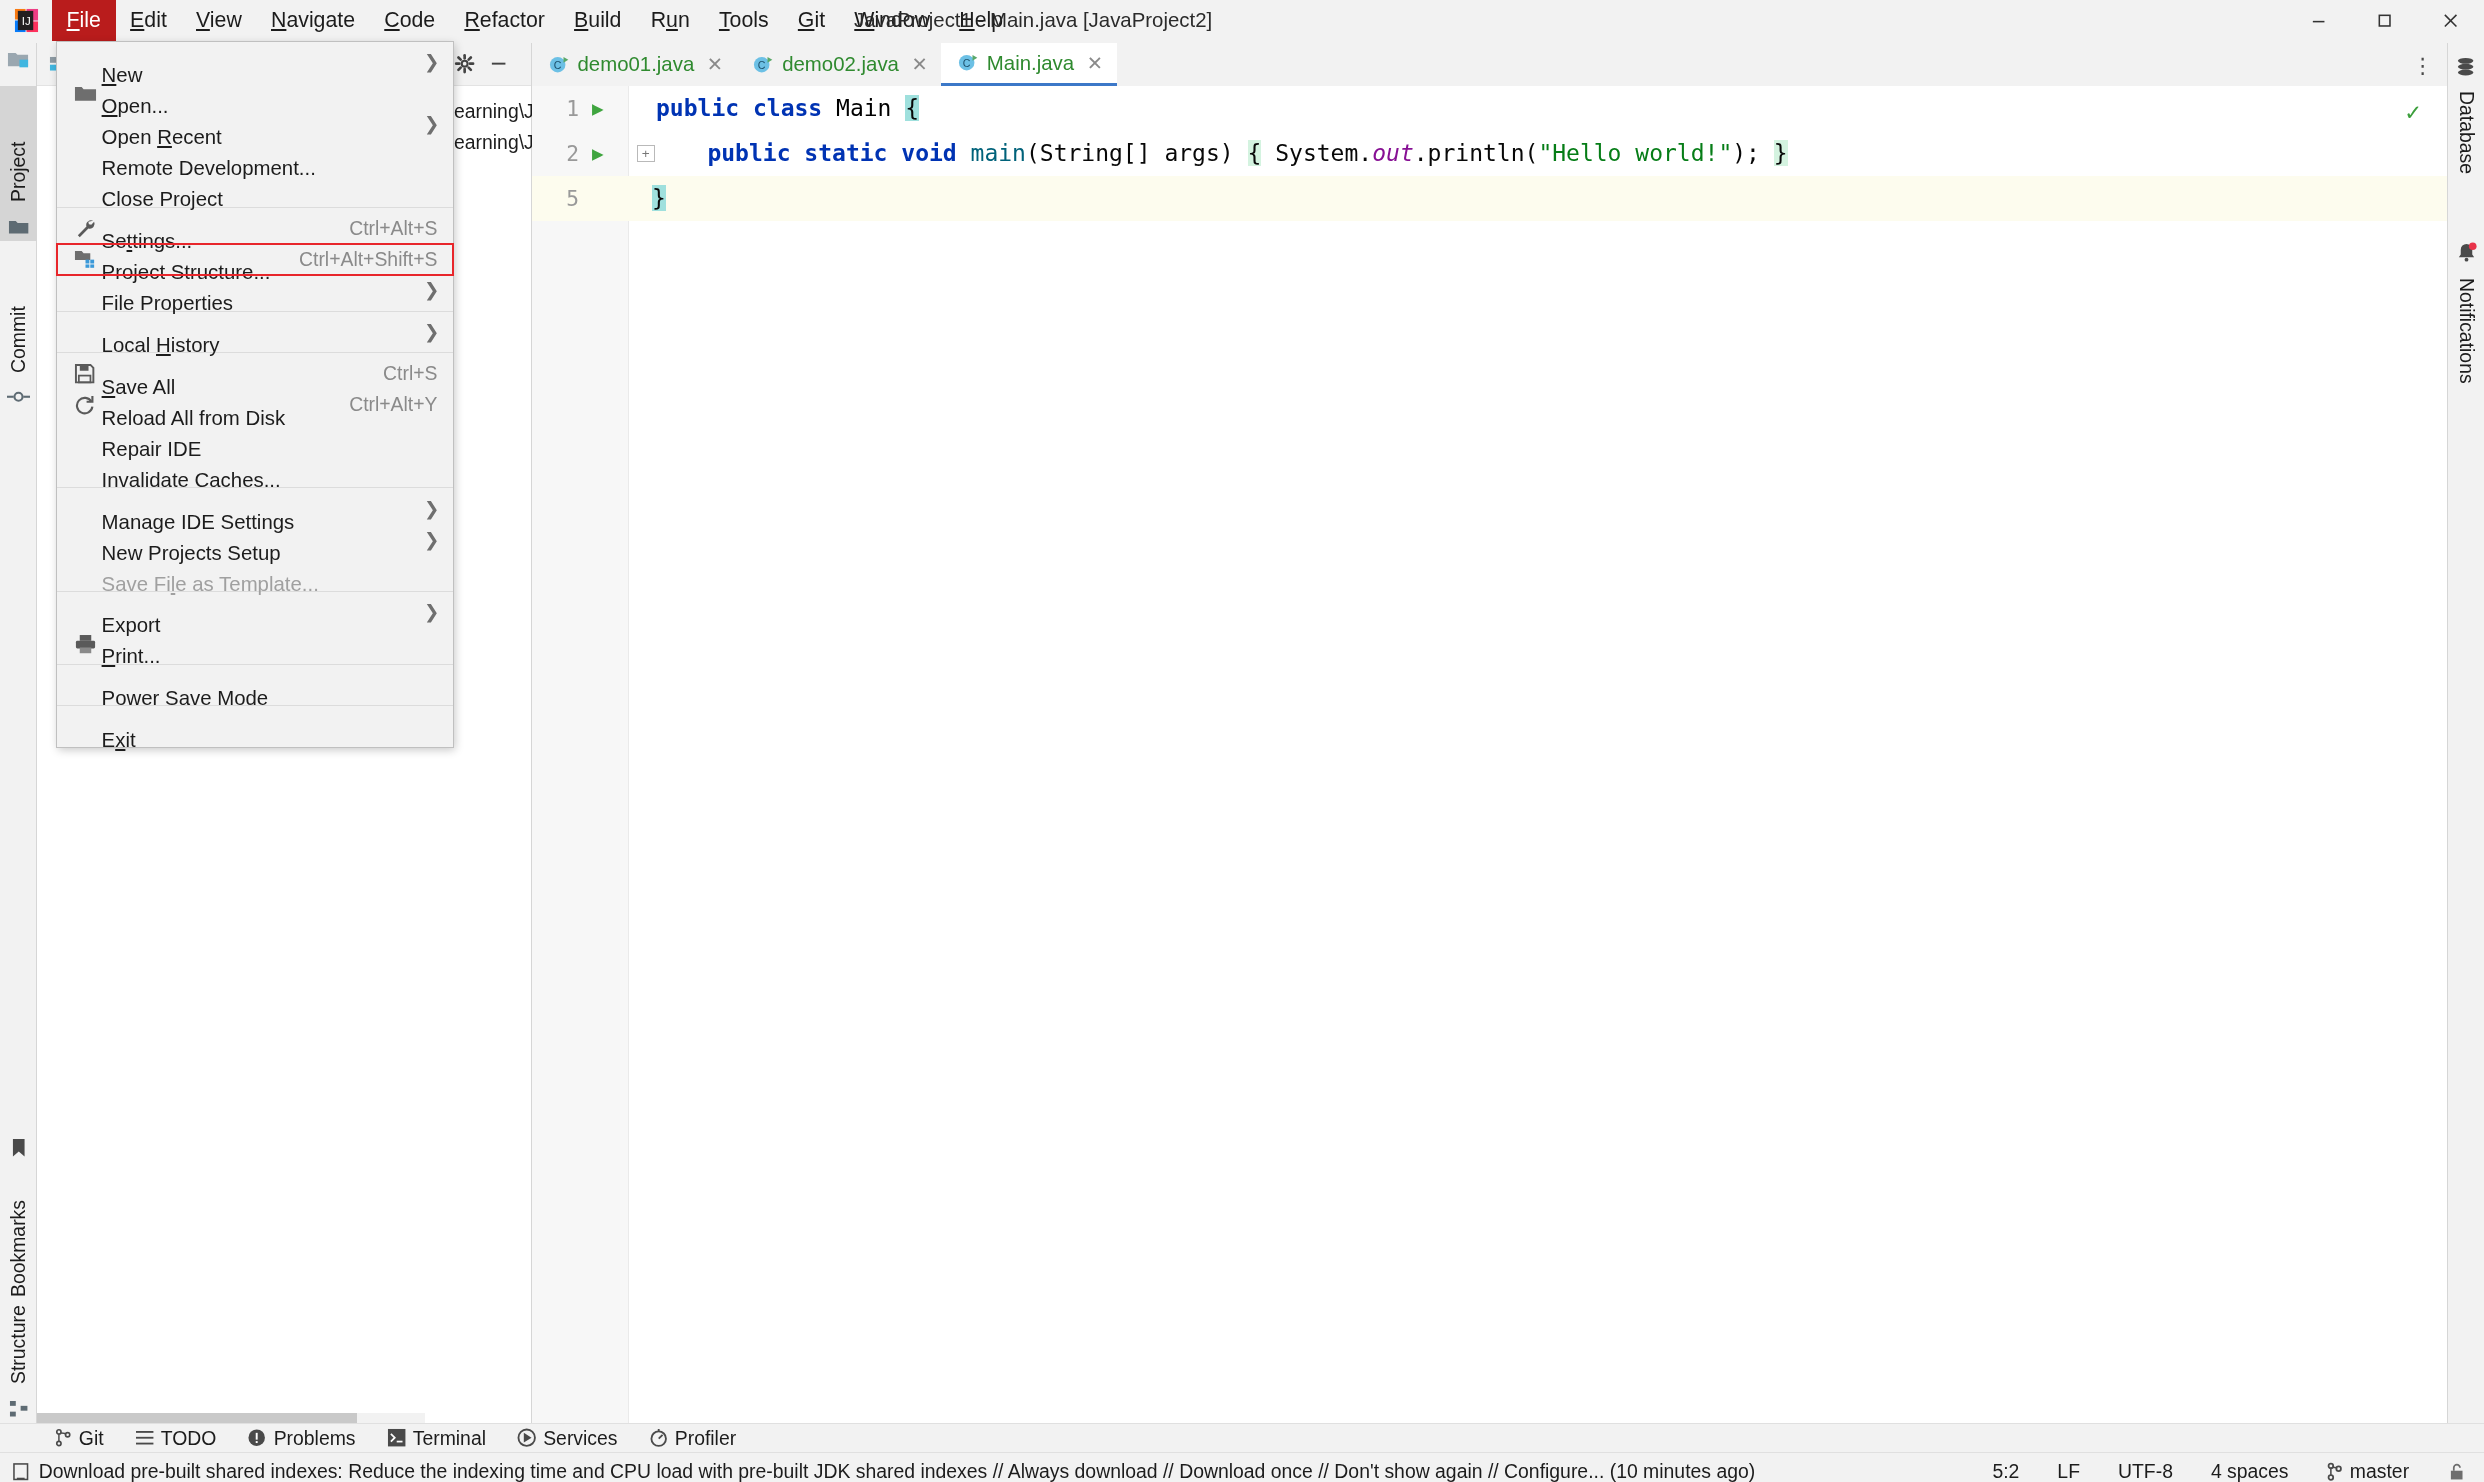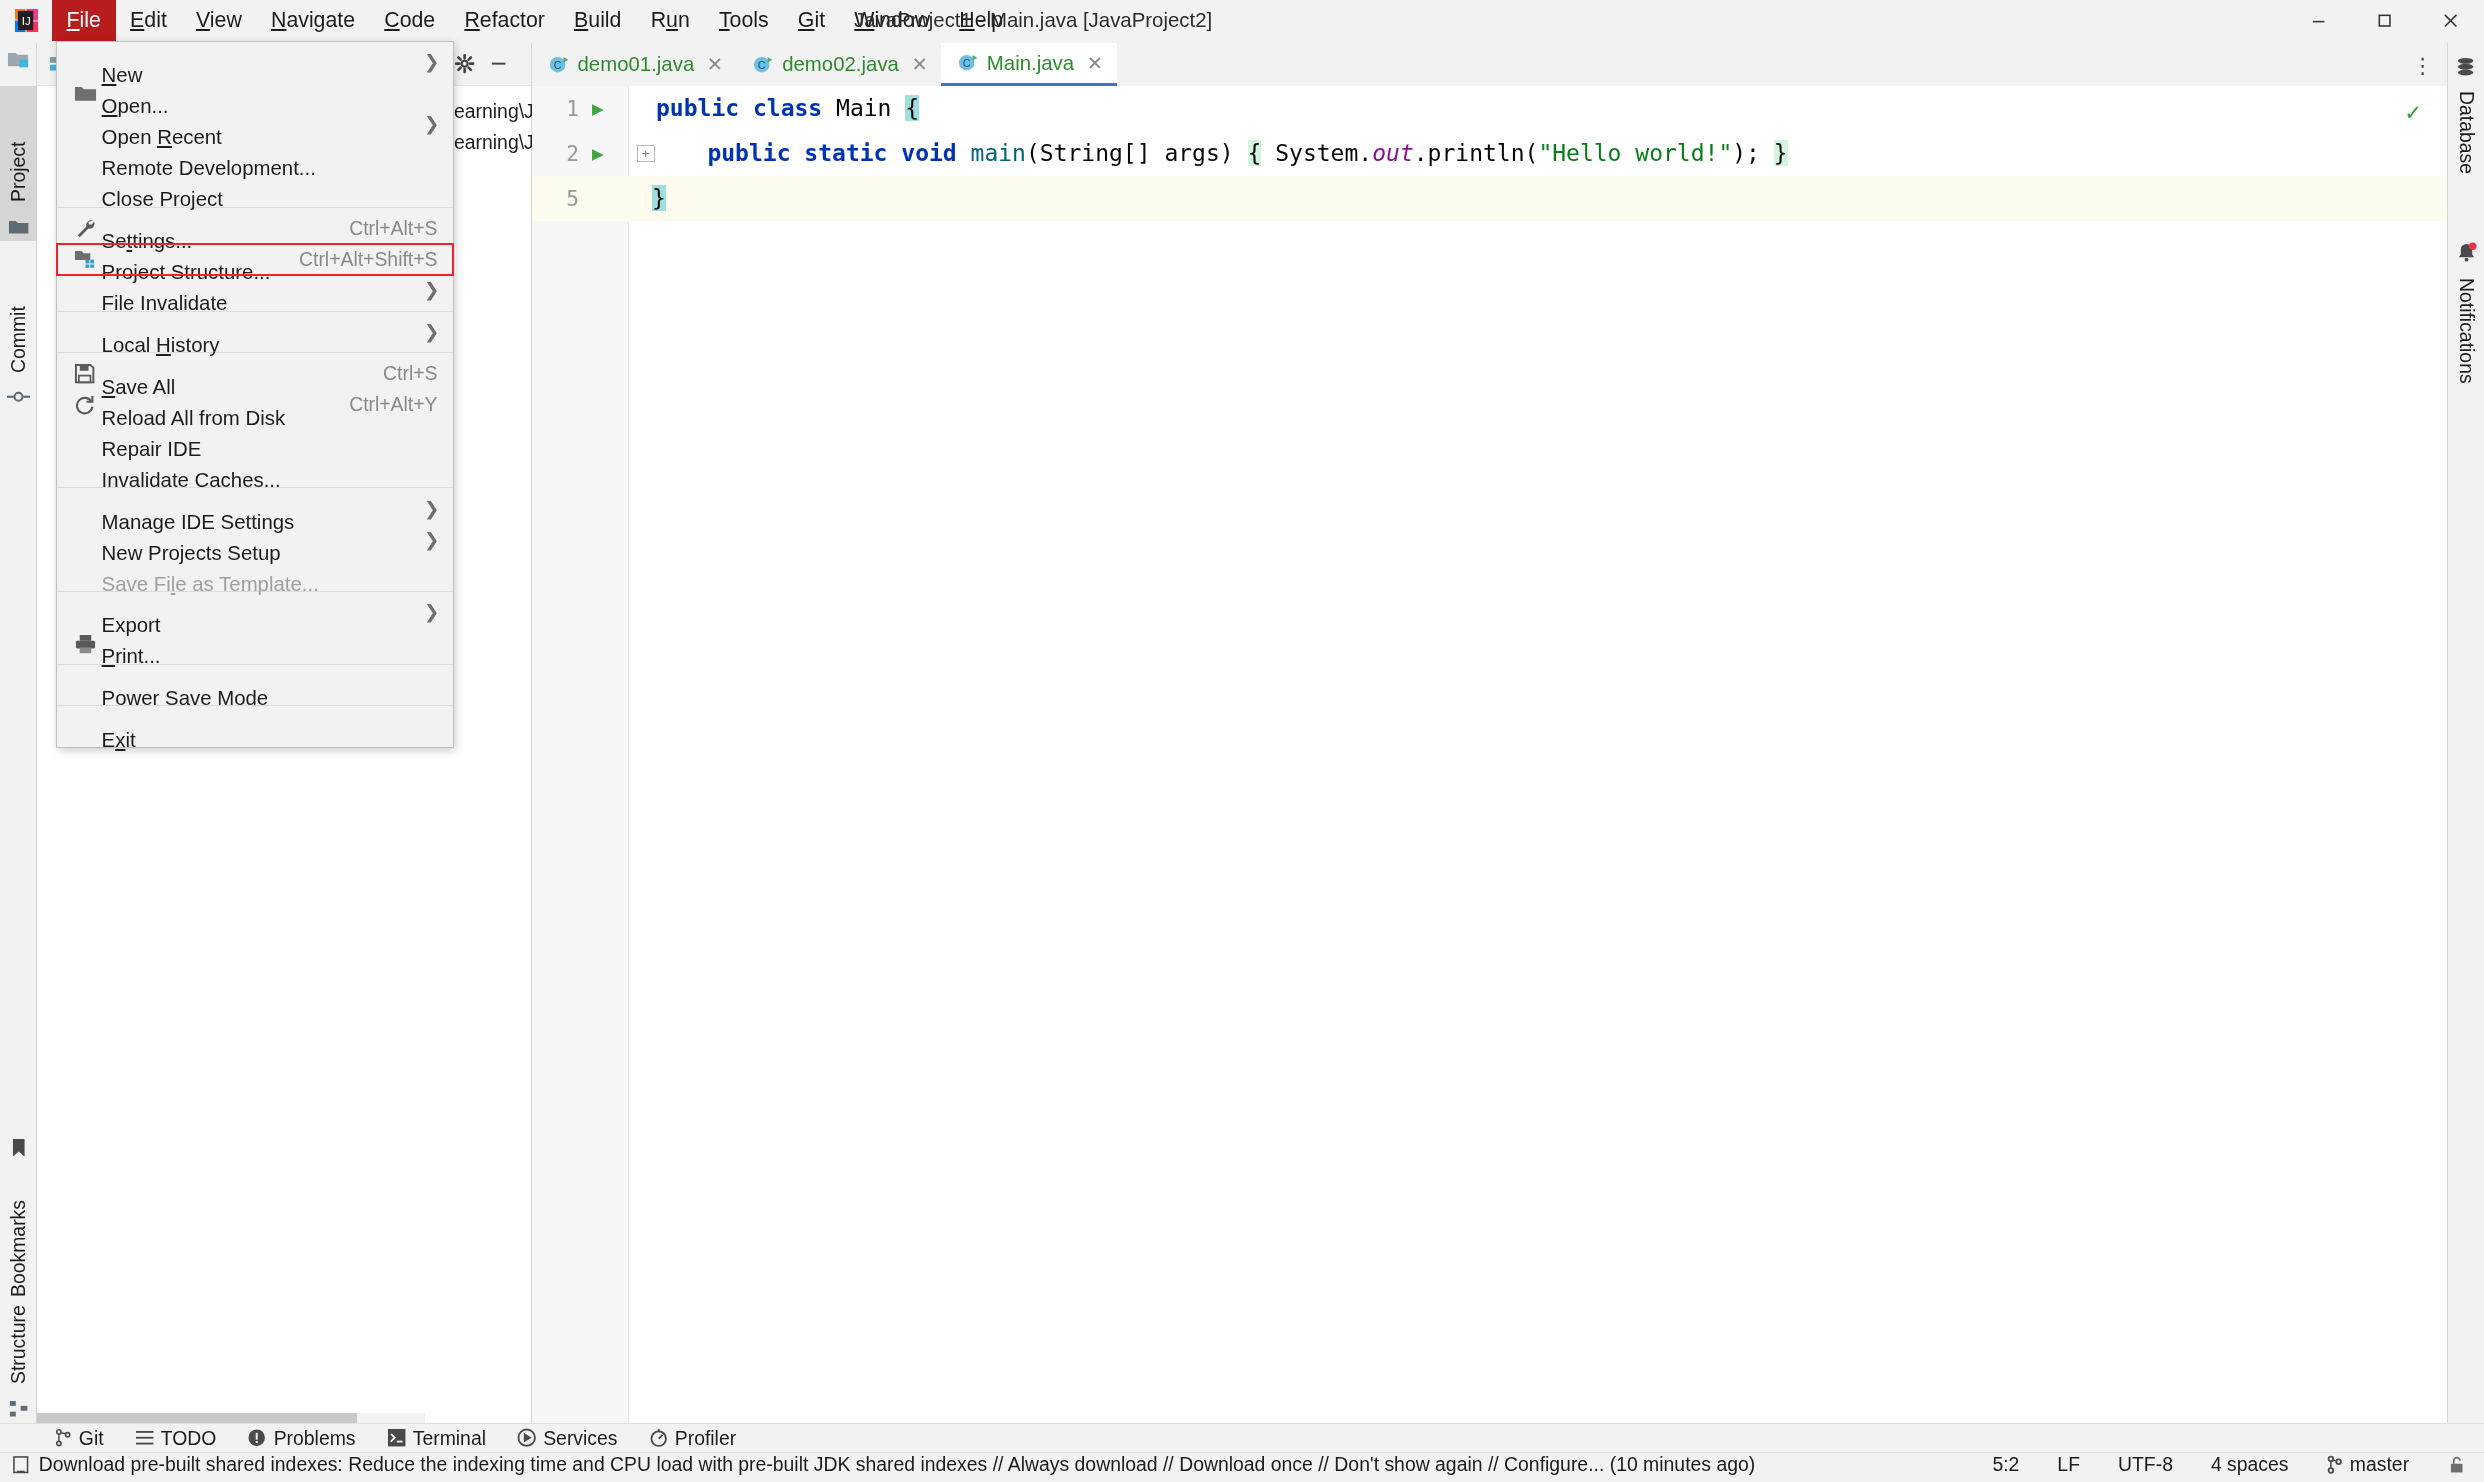--- a/index.html
+++ b/index.html
@@ -149,21 +149,21 @@
 
   
   .toolwin-bar {
     position: absolute; left: 0; right: 0; bottom: 31px; height: 29px;
     background: #f2f2f2; display: flex; align-items: center; gap: 0; padding-left: 39px;
     border-top: 1px solid #e0e0e0;
   }
   .tw-item { display:flex; align-items:center; gap:6.8px; font-size: 19.4px; color:#1c1c1c; padding: 0 15.5px; white-space: nowrap;}
   .statusbar {
     position: absolute; left: 0; right: 0; bottom: 0; height: 31px;
-    background: #f2f2f2; display: flex; align-items: flex-start;
+    background: #f2f2f2; display: flex; align-items: flex-end;
     border-top: 1px solid #e0e0e0; font-size: 19.4px; color: #1c1c1c;
   }
   .status-msg { display:flex; align-items:center; gap:9.7px; padding-left: 11.6px; white-space: nowrap; }
   .status-right { margin-left: auto; display:flex; align-items:center; gap: 38px; padding-right: 17.5px; white-space: nowrap; }
   svg { display: block; }
 </style>
 </head>
 <body>
 
 <div class="titlebar">
@@ -578,21 +578,21 @@
           <rect x="17" y="11" width="4" height="4" fill="#3b99d9"></rect>
           <rect x="12" y="16" width="4" height="3.5" fill="#3b99d9"></rect>
           <rect x="17" y="16" width="4" height="3.5" fill="#3b99d9"></rect>
         </svg>
       </span>
       <span class="mi-label">Project Structure...</span>
       <span class="mi-short">Ctrl+Alt+Shift+S</span>
     </div>
     <div class="mrow">
       <span class="mi-icon"></span>
-      <span class="mi-label">File Invalidate</span>
+      <span class="mi-label">File Properties</span>
       <span class="mi-arrow">❯</span>
     </div>
     <div class="msep"></div>
     <div class="mrow">
       <span class="mi-icon"></span>
       <span class="mi-label">Local <u>H</u>istory</span>
       <span class="mi-arrow">❯</span>
     </div>
     <div class="msep"></div>
     <div class="mrow">

